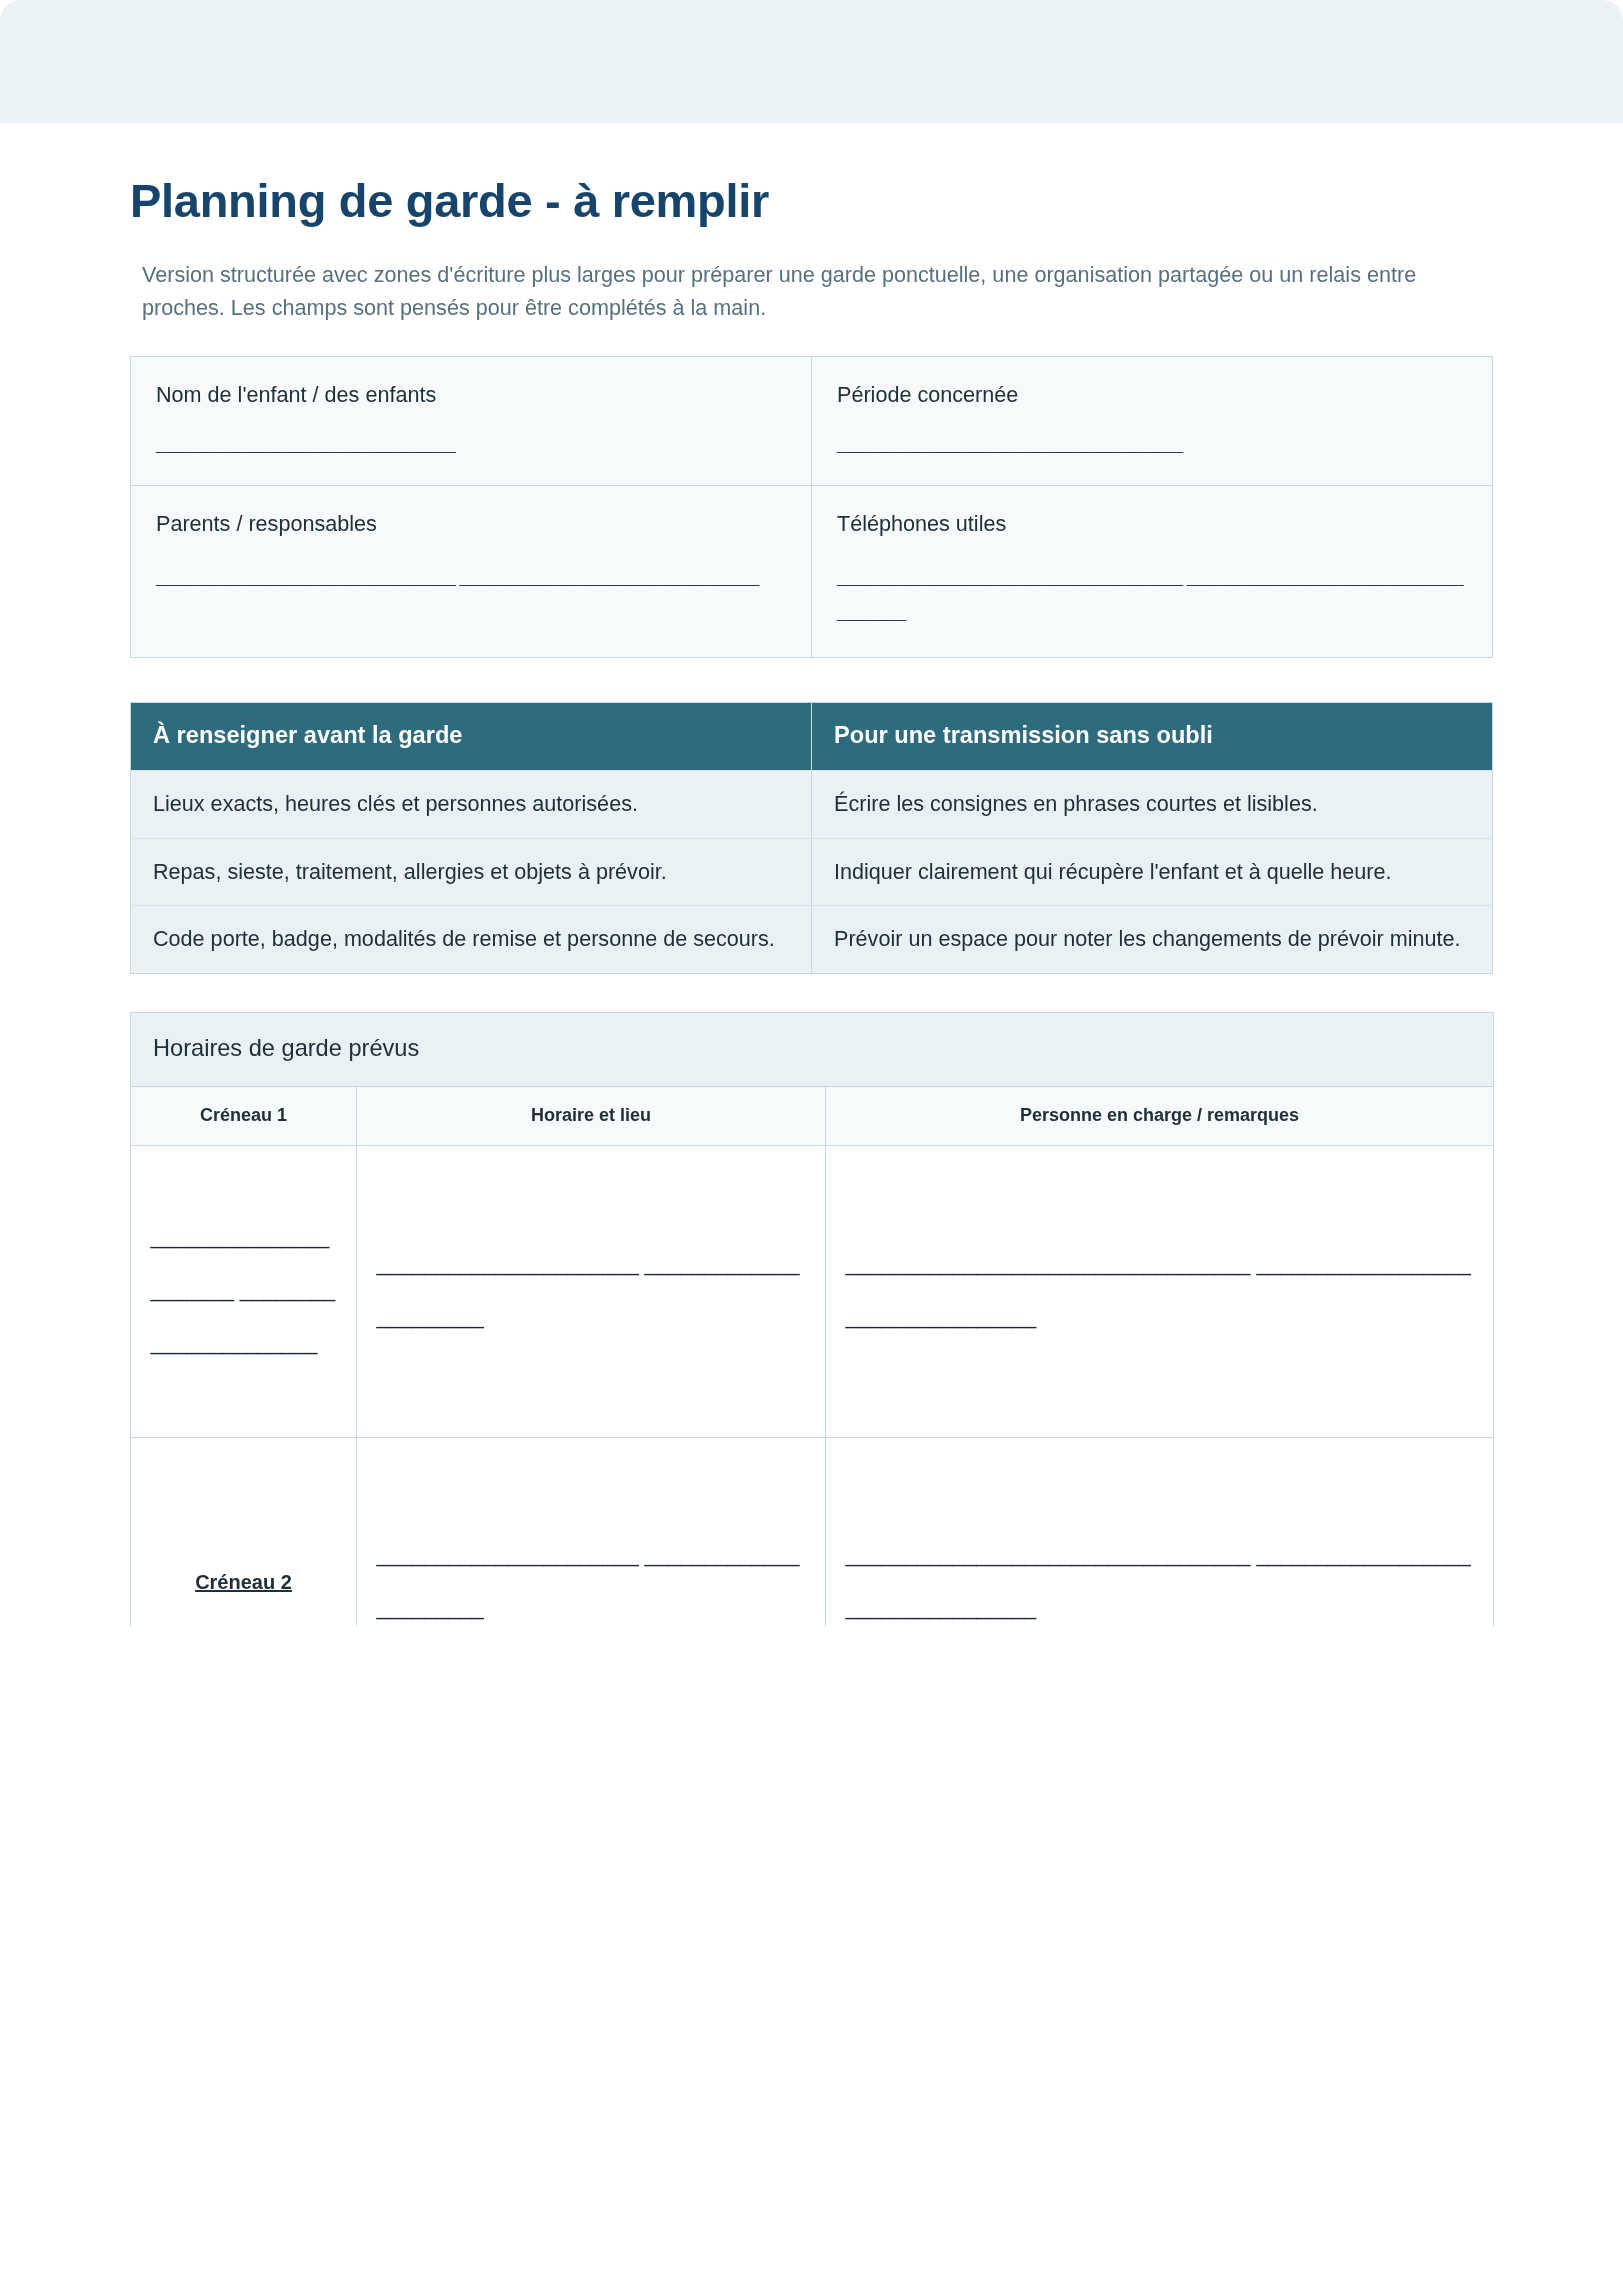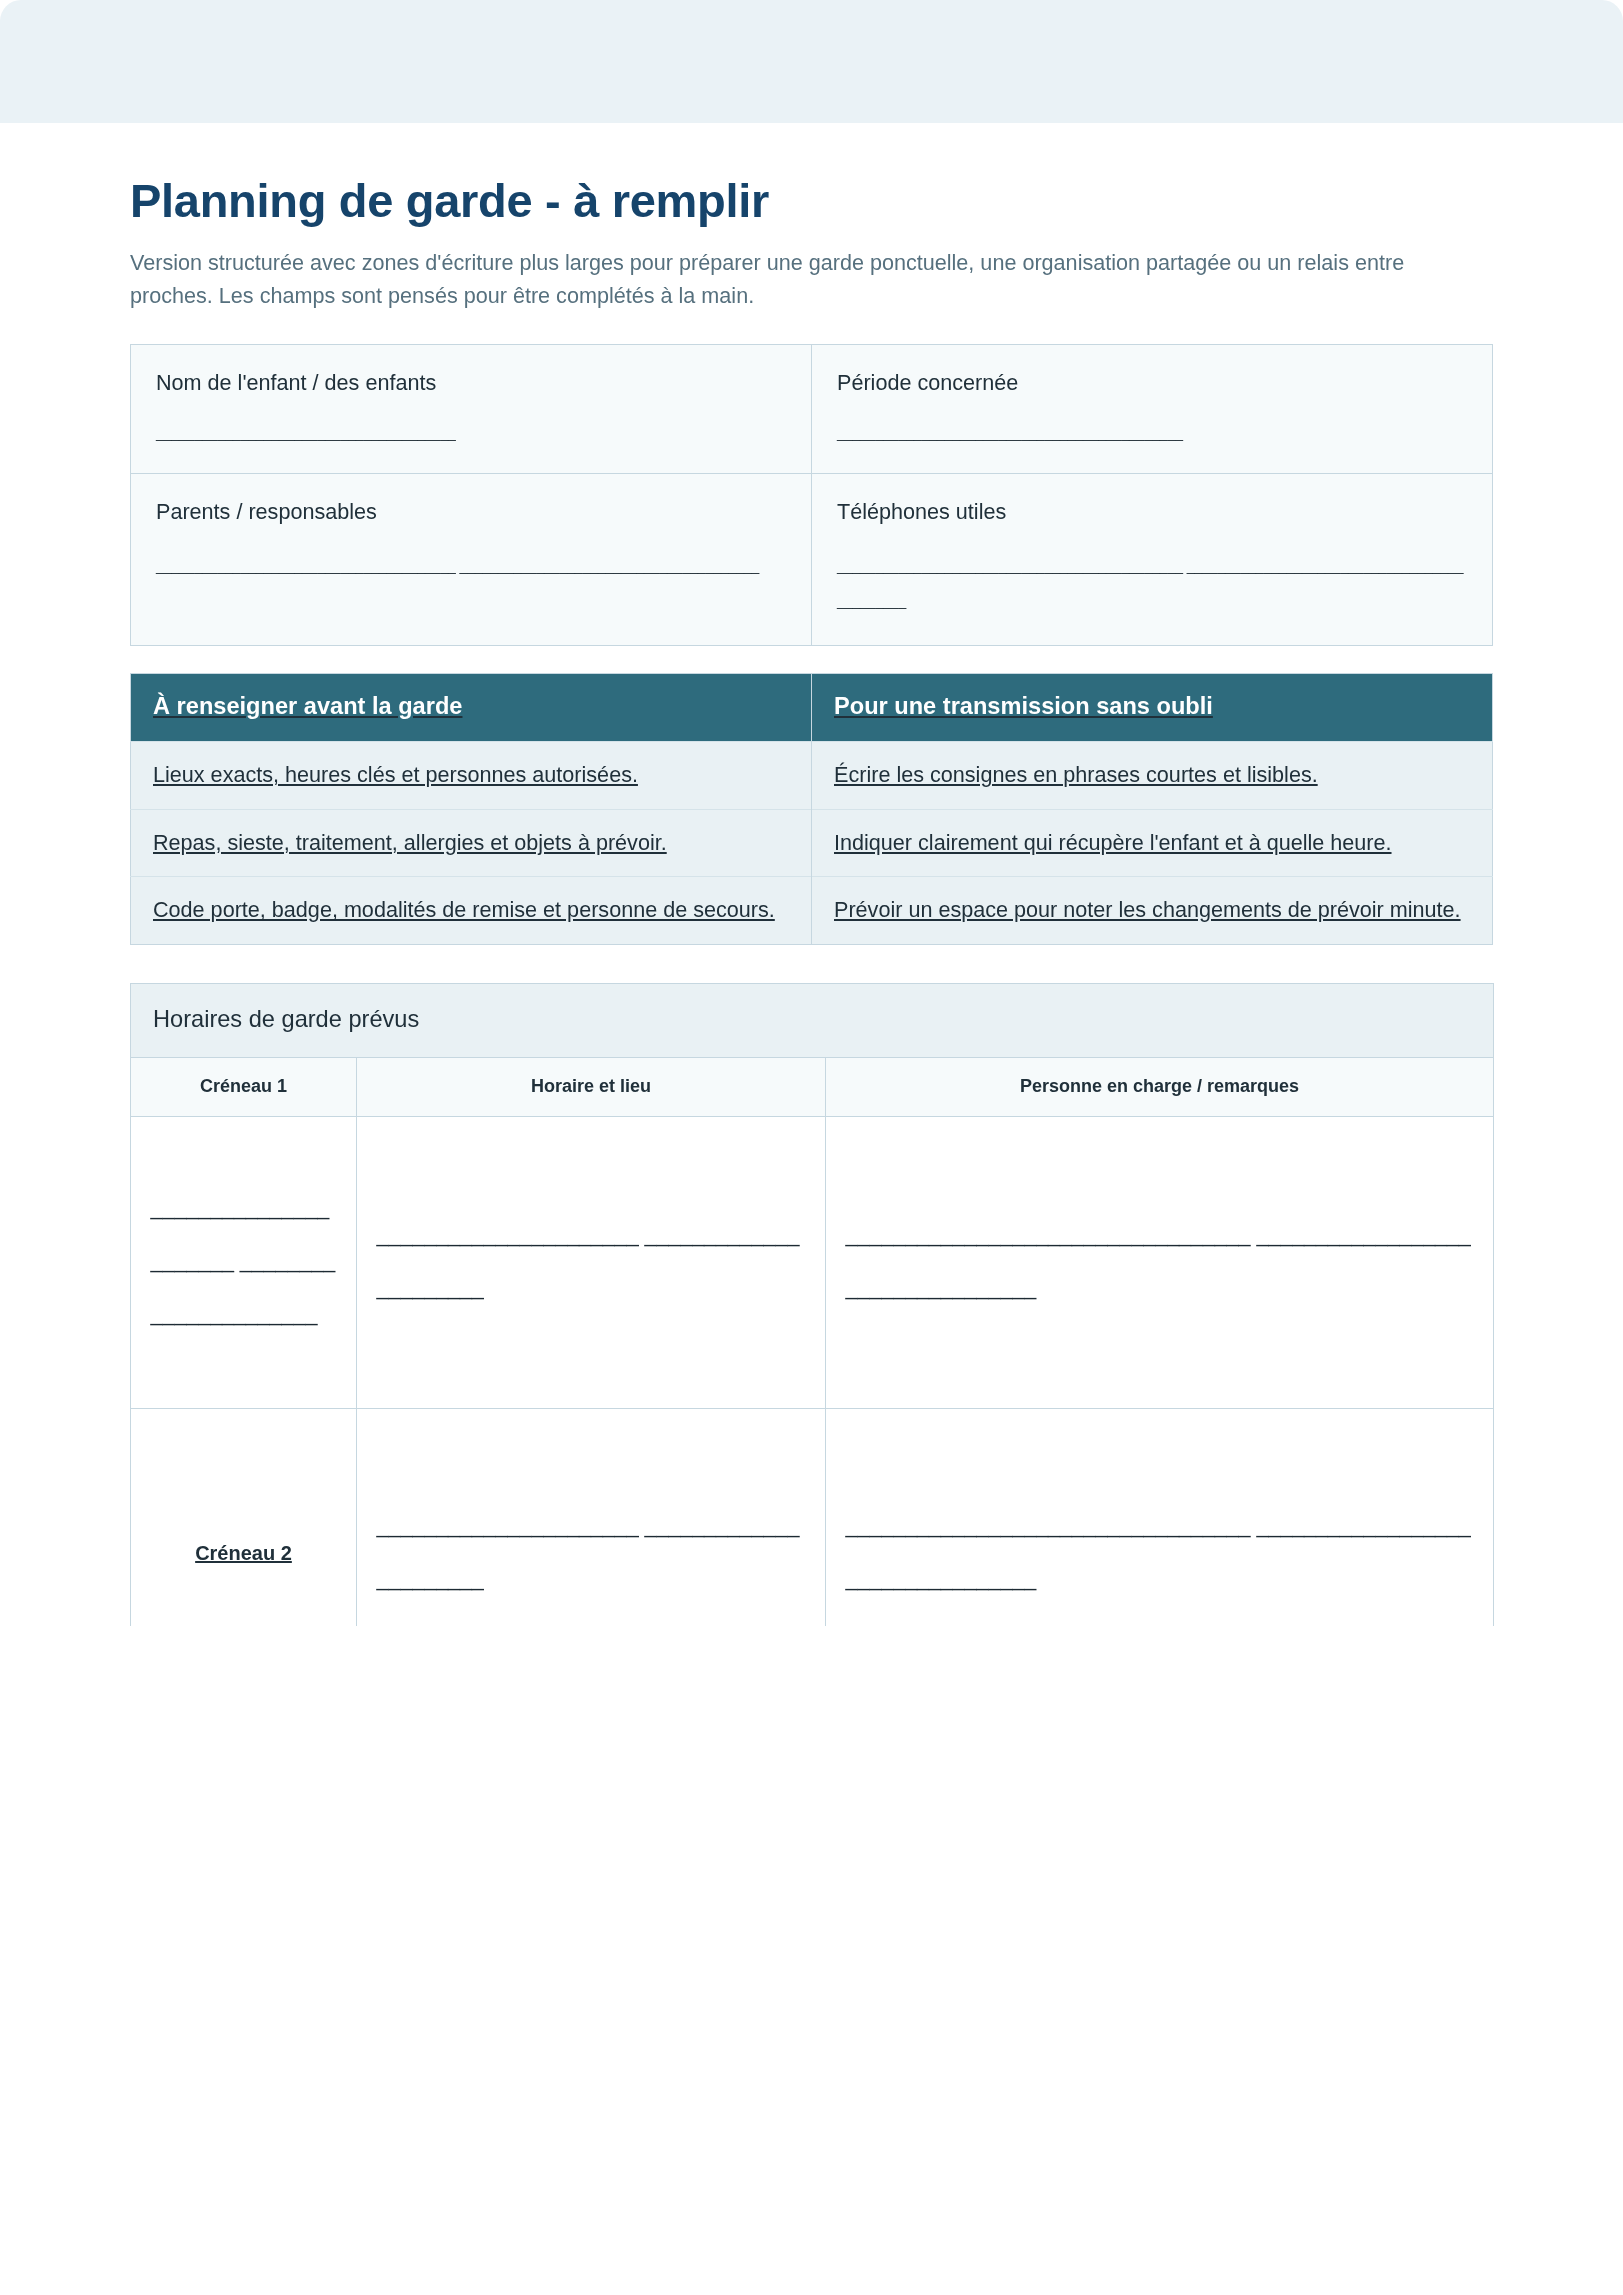--- a/index.html
+++ b/index.html
@@ -46,21 +46,21 @@
     margin: 0;
     padding-top: 52px;
     font-size: 47px;
     line-height: 1.12;
     font-weight: bold;
     color: #16446b;
     letter-spacing: -0.3px;
   }
 
   .doc-intro {
-    margin: 0;
+    margin: 12px;
     padding-top: 19.6px;
     width: 1348px;
     font-size: 21.6px;
     line-height: 1.52;
     color: #56707e;
   }
 
   
   .tbl {
     width: 1363px;
@@ -94,23 +94,22 @@
     line-height: 1.95;
     color: #1d2a33;
     word-break: break-all;
     letter-spacing: -0.1px;
     font-family: "Liberation Sans", "DejaVu Sans", sans-serif;
   }
   .field-lines.tall { line-height: 2.5; }
 
   
   .tips-tbl {
-    margin-top: 27px;
+    margin-top: 44px;
     border: 1.3px solid #c6d7e0;
-    text-decoration: underline;
   }
   .tips-tbl th {
     background: #2e6b7d;
     color: #ffffff;
     font-size: 23.6px;
     font-weight: bold;
     text-align: left;
     padding: 19.6px 22px 21px 22px;
     border-right: 1.3px solid #c6d7e0;
   }

